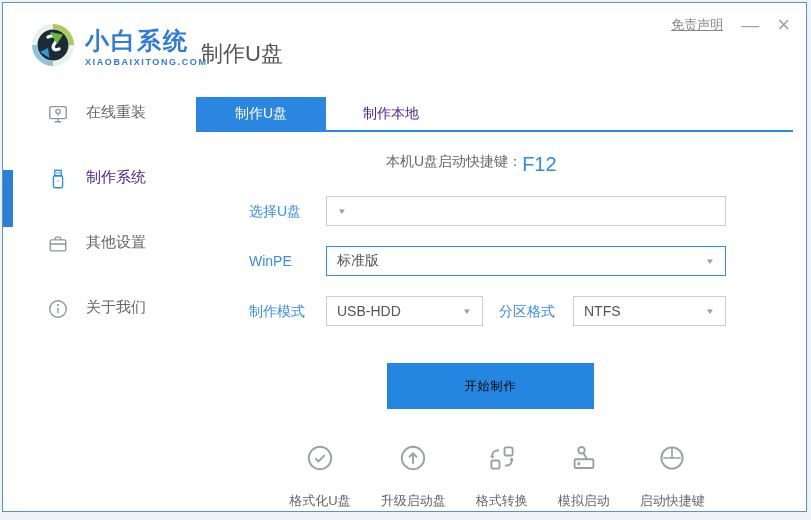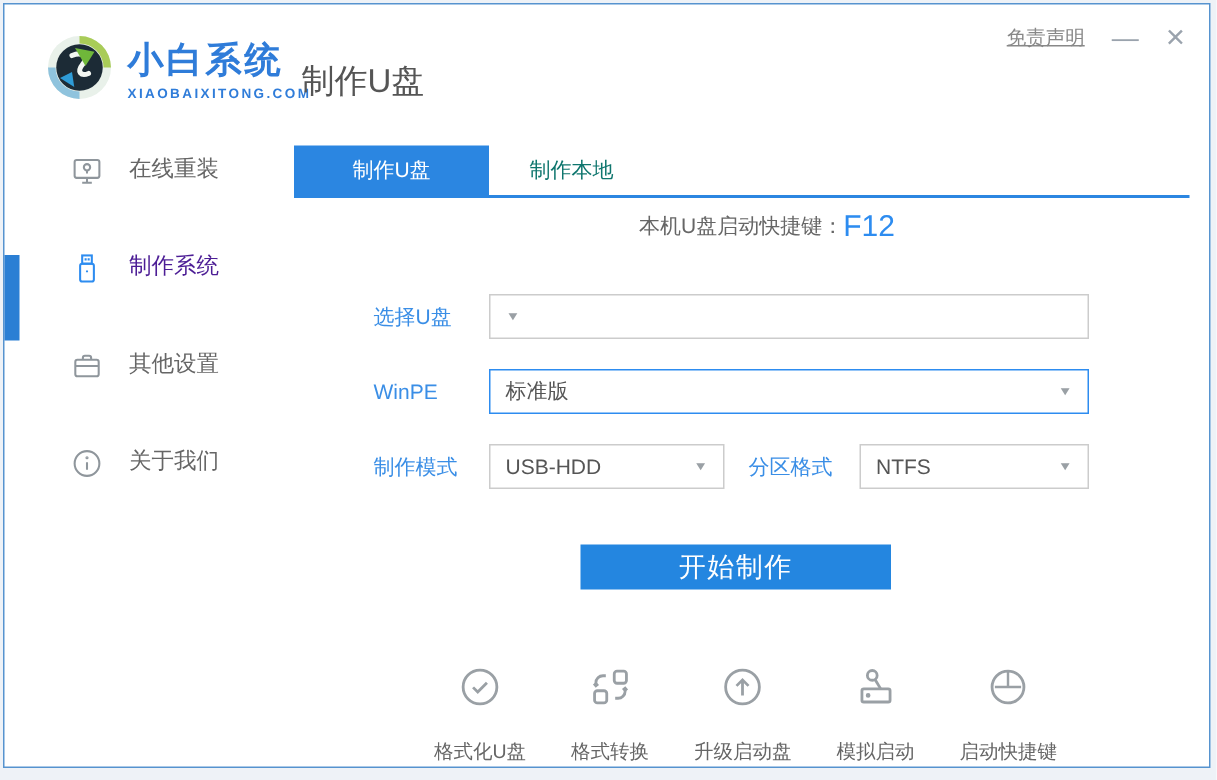--- a/index.html
+++ b/index.html
@@ -29,38 +29,38 @@
   
   .sidebar { position: absolute; left: 0; top: 100px; width: 185px; }
   .sidebar-item { height: 65px; display: flex; align-items: flex-start; padding-left: 44px; gap: 17px; font-size: 15px; color: #666; cursor: pointer; }
   .sidebar-item svg { width: 22px; height: 22px; color: #8f969c; }
   .sidebar-item.active { color: #4c1d95; }
   .sidebar-item.active svg { color: #2d8cf0; }
   .active-bar { position: absolute; left: 0; top: 167px; width: 10px; height: 57px; background: #2b7fd4; }
   
   .tab { position: absolute; top: 94px; width: 130px; height: 33px; display: flex; align-items: center; justify-content: center; font-size: 14px; cursor: pointer; }
   .tab-active { left: 193px; background: #2b86e1; color: #fff; }
-  .tab-inactive { left: 313px; color: #0f766e; }
+  .tab-inactive { left: 323px; color: #4c1d95; }
   .tab-underline { position: absolute; left: 193px; right: 13px; top: 127px; height: 2px; background: #2b86e1; }
   
-  .hotkey-line { position: absolute; left: 383px; top: 134px; height: 28px; display: flex; align-items: center; margin-left: 40px; }
+  .hotkey-line { position: absolute; left: 383px; top: 150px; height: 28px; display: flex; align-items: flex-start; }
   .hotkey-label { font-size: 14px; color: #666; }
   .hotkey-value { font-size: 20px; color: #2d8cf0; }
   .field-label { position: absolute; font-size: 14px; color: #3a8ee6; line-height: 30px; }
   .dropdown { position: absolute; height: 30px; background: #fff; border: 1px solid #ccc; display: flex; align-items: center; justify-content: space-between; padding: 0 10px; font-size: 14px; color: #555; cursor: pointer; }
   .dropdown .caret { font-size: 10px; color: #9aa0a5; transform: scaleY(.8); }
   .dd-usb   { left: 323px; top: 193px; width: 400px; }
   .dd-winpe { left: 323px; top: 243px; width: 400px; border-color: #2d8cf0; }
   .dd-mode  { left: 323px; top: 293px; width: 157px; }
   .dd-part  { left: 570px; top: 293px; width: 153px; }
   .lbl-usb   { left: 246px; top: 193px; }
   .lbl-winpe { left: 246px; top: 243px; }
   .lbl-mode  { left: 246px; top: 293px; }
   .lbl-part  { left: 496px; top: 293px; }
-  .start-btn { position: absolute; left: 384px; top: 360px; width: 207px; height: 30px; background: #2486e0; color: #ffffff; font-size: 18px; border: none; display: flex; align-items: center; justify-content: center; cursor: pointer; font-family: inherit; letter-spacing: 1px; }
+  .start-btn { position: absolute; left: 384px; top: 360px; width: 207px; height: 46px; background: #2486e0; color: #000000; font-size: 12px; border: none; display: flex; align-items: center; justify-content: center; cursor: pointer; font-family: inherit; letter-spacing: 1px; }
   
   .footer-tools { position: absolute; left: 185px; right: 0; top: 440px; display: flex; justify-content: center; gap: 30px; }
   .tool { display: flex; flex-direction: column; align-items: center; gap: 6px; cursor: pointer; }
   .tool svg { width: 30px; height: 30px; color: #9aa0a5; }
   .tool-label { font-size: 13px; color: #666; white-space: nowrap; margin-top: 13px; }
 </style>
 </head>
 <body>
 
 <div class="window">
@@ -167,40 +167,40 @@
     <div class="tool">
       <svg viewBox="0 0 24 24" fill="none" stroke="currentColor" stroke-width="1.5">
         <circle cx="12" cy="12" r="9"></circle>
         <path d="M8.3 12.2l2.5 2.5 4.9-5"></path>
       </svg>
       <span class="tool-label">格式化U盘</span>
     </div>
 
     <div class="tool">
       <svg viewBox="0 0 24 24" fill="none" stroke="currentColor" stroke-width="1.5">
+        <circle cx="12" cy="12" r="9"></circle>
+        <path d="M12 16.5V8.3M8.8 11.4L12 8.2l3.2 3.2"></path>
+      </svg>
+      <span class="tool-label">升级启动盘</span>
+    </div>
+
+    <div class="tool">
+      <svg viewBox="0 0 24 24" fill="none" stroke="currentColor" stroke-width="1.5">
         <rect x="14" y="3.5" width="6.5" height="6.5" rx="1.5"></rect>
         <rect x="3.5" y="14" width="6.5" height="6.5" rx="1.5"></rect>
         <path d="M9.5 6H8a3.8 3.8 0 0 0-3.8 3.8v1.4"></path>
         <path d="M3.2 10.2l1 1.2 1.2-1"></path>
         <path d="M14.5 18h1.5a3.8 3.8 0 0 0 3.8-3.8v-1.4"></path>
         <path d="M20.8 13.8l-1-1.2-1.2 1"></path>
       </svg>
       <span class="tool-label">格式转换</span>
     </div>
 
     <div class="tool">
       <svg viewBox="0 0 24 24" fill="none" stroke="currentColor" stroke-width="1.5">
-        <circle cx="12" cy="12" r="9"></circle>
-        <path d="M12 16.5V8.3M8.8 11.4L12 8.2l3.2 3.2"></path>
-      </svg>
-      <span class="tool-label">升级启动盘</span>
-    </div>
-
-    <div class="tool">
-      <svg viewBox="0 0 24 24" fill="none" stroke="currentColor" stroke-width="1.5">
         <circle cx="10" cy="5.8" r="2.6"></circle>
         <path d="M11.5 8l3 5"></path>
         <path d="M5.5 13h13a1 1 0 0 1 1 1v5a1 1 0 0 1-1 1h-13a1 1 0 0 1-1-1v-5a1 1 0 0 1 1-1z"></path>
         <circle cx="7.8" cy="16.5" r="0.5" fill="currentColor"></circle>
       </svg>
       <span class="tool-label">模拟启动</span>
     </div>
 
     <div class="tool">
       <svg viewBox="0 0 24 24" fill="none" stroke="currentColor" stroke-width="1.5">

